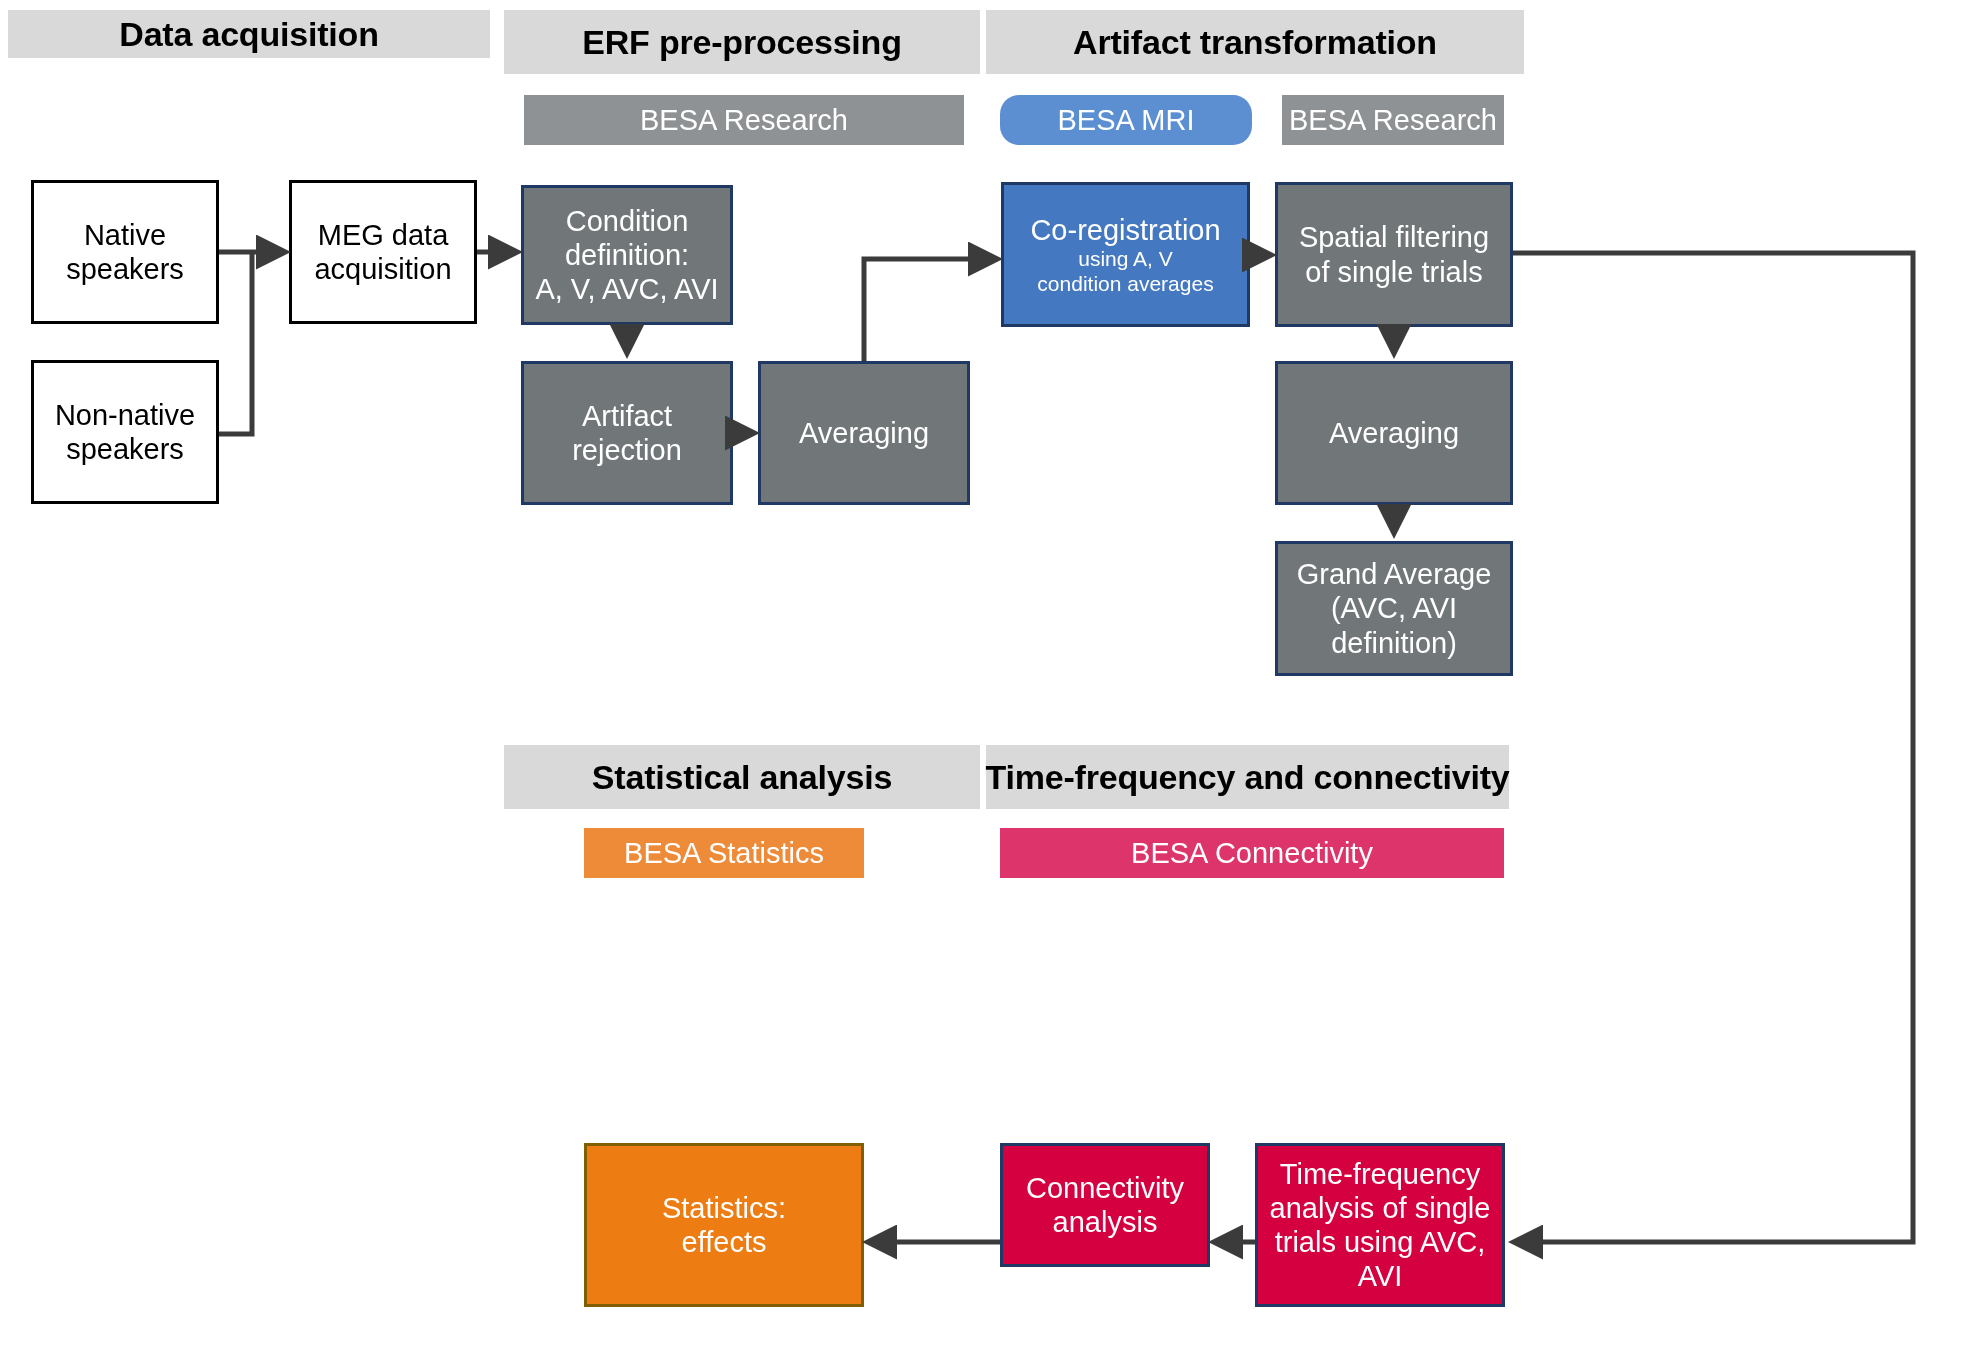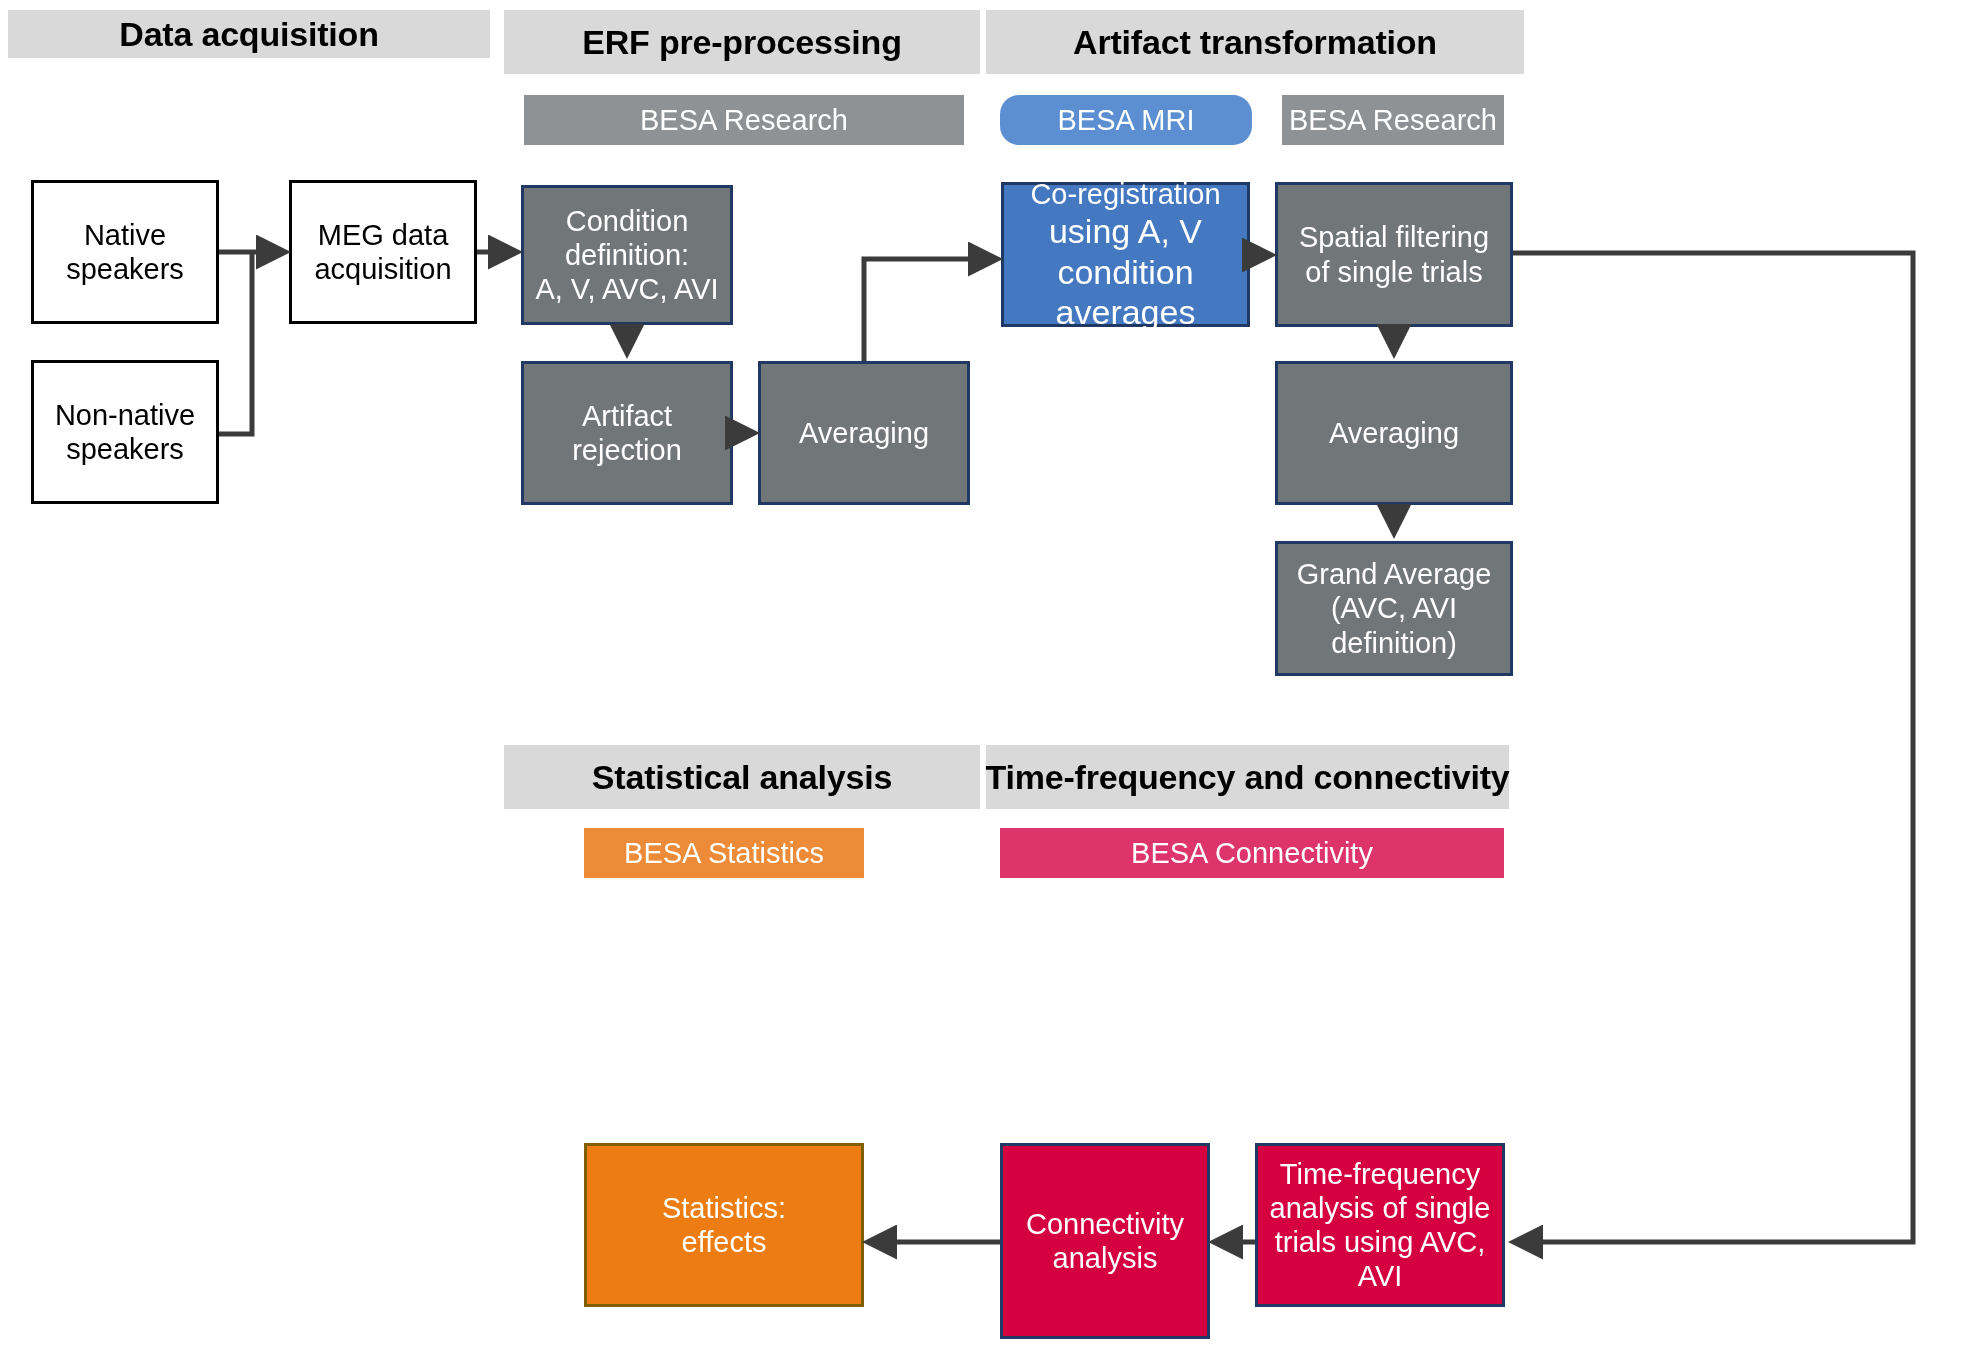--- a/index.html
+++ b/index.html
@@ -78,21 +78,21 @@
   .node-crimson {
     background: #d50040;
     border: 3px solid #1f3864;
     color: #ffffff;
   }
   .node-orange {
     background: #ed7d12;
     border: 3px solid #7f5f00;
     color: #ffffff;
   }
-  .node .line-sm { font-size: 34px; }
+  .node .line-sm { font-size: 21px; }
 
   
   #wires {
     position: absolute;
     left: 0;
     top: 0;
     width: 1969px;
     height: 1347px;
     pointer-events: none;
   }
@@ -191,21 +191,21 @@
     <div>Grand Average</div>
     <div>(AVC, AVI</div>
     <div>definition)</div>
   </div>
 
   <div class="node node-orange" style="left:584px;  top:1143px; width:280px; height:164px;">
     <div>Statistics:</div>
     <div>effects</div>
   </div>
 
-  <div class="node node-crimson" style="left:1000px; top:1143px; width:210px; height:196px;">
+  <div class="node node-crimson" style="left:1000px; top:1143px; width:210px; height:124px;">
     <div>Connectivity</div>
     <div>analysis</div>
   </div>
 
   <div class="node node-crimson" style="left:1255px; top:1143px; width:250px; height:164px;">
     <div>Time-frequency</div>
     <div>analysis of single</div>
     <div>trials using AVC,</div>
     <div>AVI</div>
   </div>

